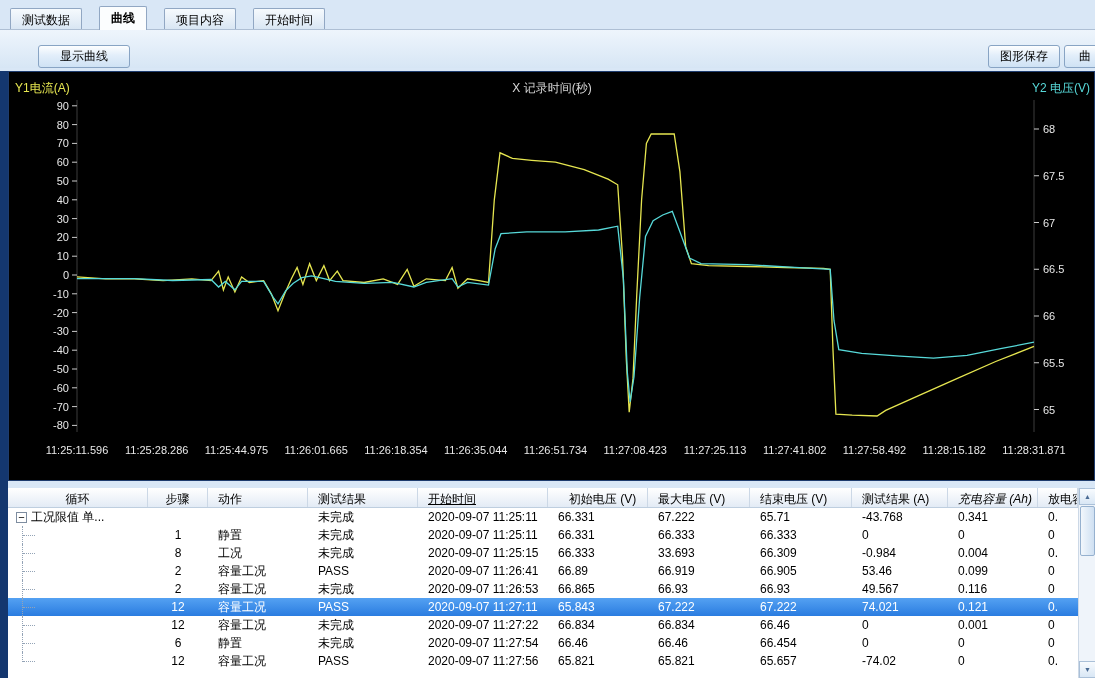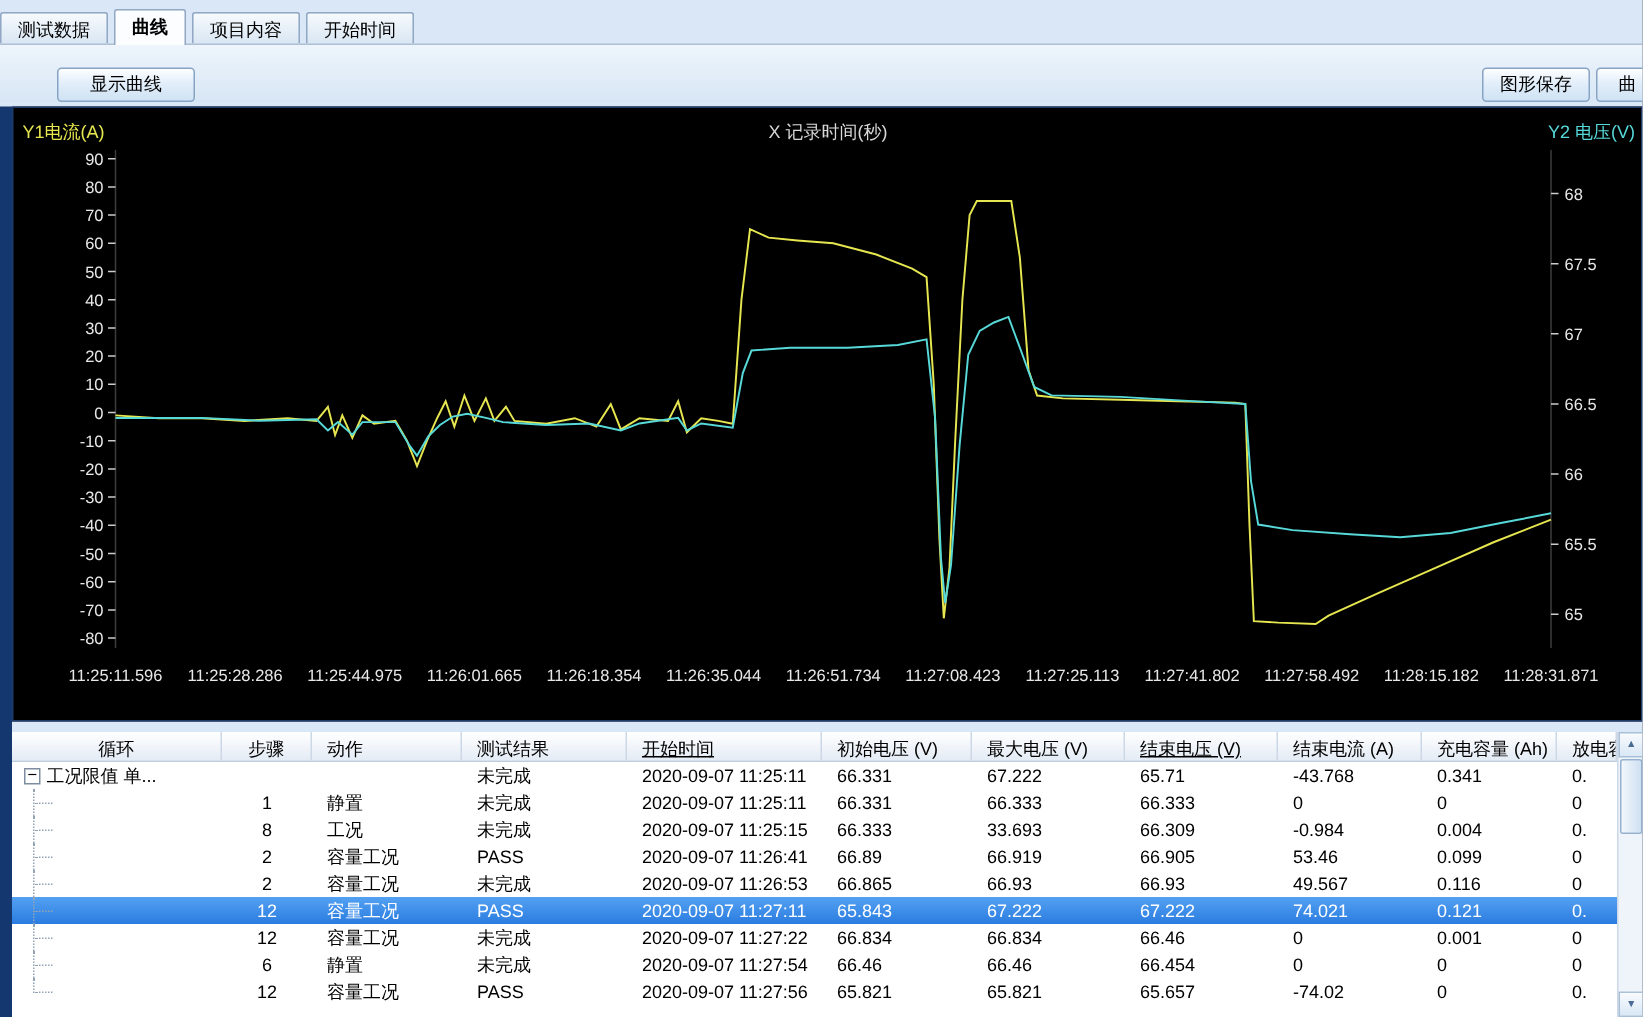--- a/index.html
+++ b/index.html
@@ -1,22 +1,22 @@
 <!DOCTYPE html>
 <html><head>
 <meta charset="utf-8">
 <style>
   * { margin:0; padding:0; box-sizing:border-box; }
   html,body { background:#c9d9ec; }
   body { font-family:"Liberation Sans","DejaVu Sans",sans-serif; }
   .app { position:relative; width:1095px; height:678px; background:#d9e7f6; overflow:hidden; font-size:12px; color:#000; }
 
   
-  .tabstrip { position:absolute; top:4px; left:0; width:100%; height:25px; 
-              display:flex; align-items:flex-end; gap:4px;text-align:right; }
+  .tabstrip { position:absolute; top:4px; left:0; width:100%; height:25px; padding-left:10px;
+              display:flex; align-items:flex-end; gap:17px;text-align:right; }
   .tab { height:21px; padding:3px 11px 2px 11px; background:linear-gradient(#f6fafd,#d9e6f3);
          border:1px solid #91a7c3; border-bottom:none; border-radius:2px 2px 0 0; cursor:default; white-space:nowrap; }
   .tab.active { height:24px; background:#fbfdfe; font-weight:bold; margin-bottom:-1px; z-index:2; }
 
   
   .toolbar { position:absolute; top:29px; left:0; width:1095px; height:39px;
              background:linear-gradient(#eef5fc,#d7e6f5); border-top:1px solid #aebfd4; }
   .btn { position:absolute; height:23px; background:linear-gradient(#fdfeff,#e2eefa 45%,#cfe2f4);
          border:1px solid #88a4c4; border-radius:3px; font-size:12px; color:#000; text-align:center; cursor:default; }
   .btn.show-curve { left:38px; top:15px; width:92px; }
@@ -155,25 +155,25 @@
       </svg>
   </div>
 
   <div class="table-panel">
     <div class="thead" id="thead">
         <div class="th c" style="width: 140px;">循环</div>
         <div class="th c" style="width: 60px;">步骤</div>
         <div class="th" style="width: 100px;">动作</div>
         <div class="th" style="width: 110px;">测试结果</div>
         <div class="th" style="width: 130px; text-decoration: underline;">开始时间</div>
-        <div class="th" style="width: 100px;">初始电压 (V)</div>
+        <div class="th" style="width: 100px; text-align: center;">初始电压 (V)</div>
         <div class="th" style="width: 102px;">最大电压 (V)</div>
-        <div class="th" style="width: 102px; text-decoration: underline;">结束电压 (V)</div>
-        <div class="th" style="width: 96px;">结束电流 (A)</div>
-        <div class="th" style="width: 90px;">充电容量 (Ah)</div>
+        <div class="th" style="width: 102px;">结束电压 (V)</div>
+        <div class="th" style="width: 96px;">测试结果 (A)</div>
+        <div class="th" style="width: 90px; font-style: italic;">充电容量 (Ah)</div>
         <div class="th" style="width: 40px;">放电容</div>
       </div>
     <div class="tbody" id="tbody">
         <div class="tr">
           <div class="td treecell" style="width: 140px;">
             <span class="expander">−</span>
             <span class="rootlabel">工况限值 单...</span>
           </div>
           <div class="td c" style="width: 60px;"></div>
           <div class="td" style="width: 100px;"></div>

